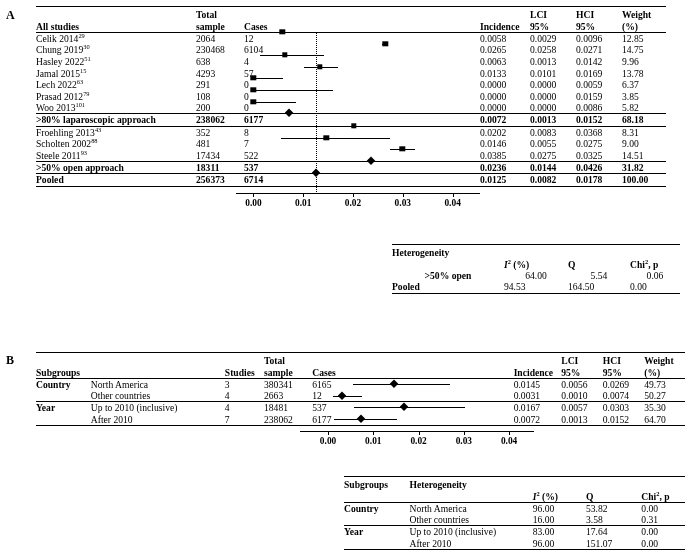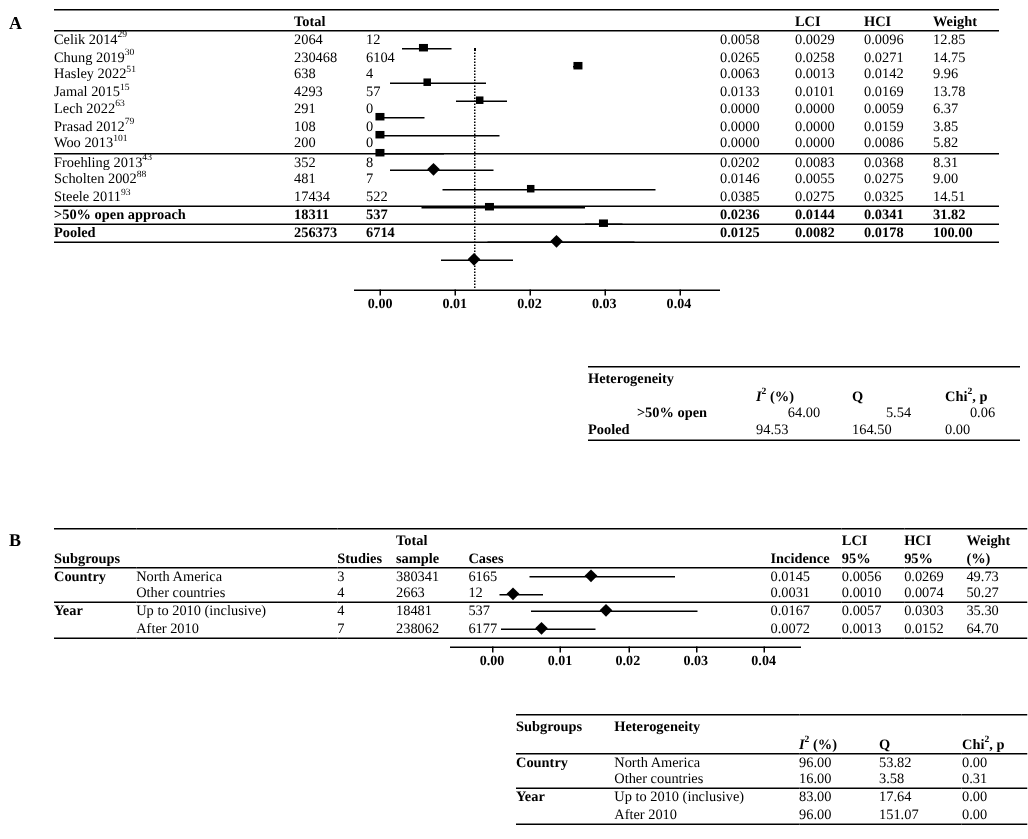--- a/index.html
+++ b/index.html
@@ -61,20 +61,30 @@
       <tr class="rule-top hdr" style="height: 14px;">
         <td></td>
         <td>Total</td>
         <td></td>
         <td></td>
         <td></td>
         <td>LCI</td>
         <td>HCI</td>
         <td>Weight</td>
       </tr>
+      <tr class="hdr">
+        <td>All studies</td>
+        <td>sample</td>
+        <td>Cases</td>
+        <td></td>
+        <td>Incidence</td>
+        <td>95%</td>
+        <td>95%</td>
+        <td>(%)</td>
+      </tr>
       <tr class="rule-thin" style="height: 11.6px;">
         <td>Celik 2014<sup>29</sup></td>
         <td>2064</td>
         <td>12</td>
         <td class="plotcell"></td>
         <td>0.0058</td>
         <td>0.0029</td>
         <td>0.0096</td>
         <td>12.85</td>
       </tr>
@@ -132,20 +142,30 @@
         <td>Woo 2013<sup>101</sup></td>
         <td>200</td>
         <td>0</td>
         <td class="plotcell"></td>
         <td>0.0000</td>
         <td>0.0000</td>
         <td>0.0086</td>
         <td>5.82</td>
       </tr>
       <tr class="rule-thin" style="height: 11.6px;">
+        <td class="b">&gt;80% laparoscopic approach</td>
+        <td class="b">238062</td>
+        <td class="b">6177</td>
+        <td class="plotcell"></td>
+        <td class="b">0.0072</td>
+        <td class="b">0.0013</td>
+        <td class="b">0.0152</td>
+        <td class="b">68.18</td>
+      </tr>
+      <tr class="rule-thin" style="height: 11.6px;">
         <td>Froehling 2013<sup>43</sup></td>
         <td>352</td>
         <td>8</td>
         <td class="plotcell"></td>
         <td>0.0202</td>
         <td>0.0083</td>
         <td>0.0368</td>
         <td>8.31</td>
       </tr>
       <tr class="" style="height: 11.6px;">
@@ -168,21 +188,21 @@
         <td>0.0325</td>
         <td>14.51</td>
       </tr>
       <tr class="rule-thin" style="height: 11.6px;">
         <td class="b">&gt;50% open approach</td>
         <td class="b">18311</td>
         <td class="b">537</td>
         <td class="plotcell"></td>
         <td class="b">0.0236</td>
         <td class="b">0.0144</td>
-        <td class="b">0.0341</td>
+        <td class="b">0.0426</td>
         <td class="b">31.82</td>
       </tr>
       <tr class="rule-thin rule-bot rule-thin" style="height: 11.6px;">
         <td class="b">Pooled</td>
         <td class="b">256373</td>
         <td class="b">6714</td>
         <td class="plotcell"></td>
         <td class="b">0.0125</td>
         <td class="b">0.0082</td>
         <td class="b">0.0178</td>

